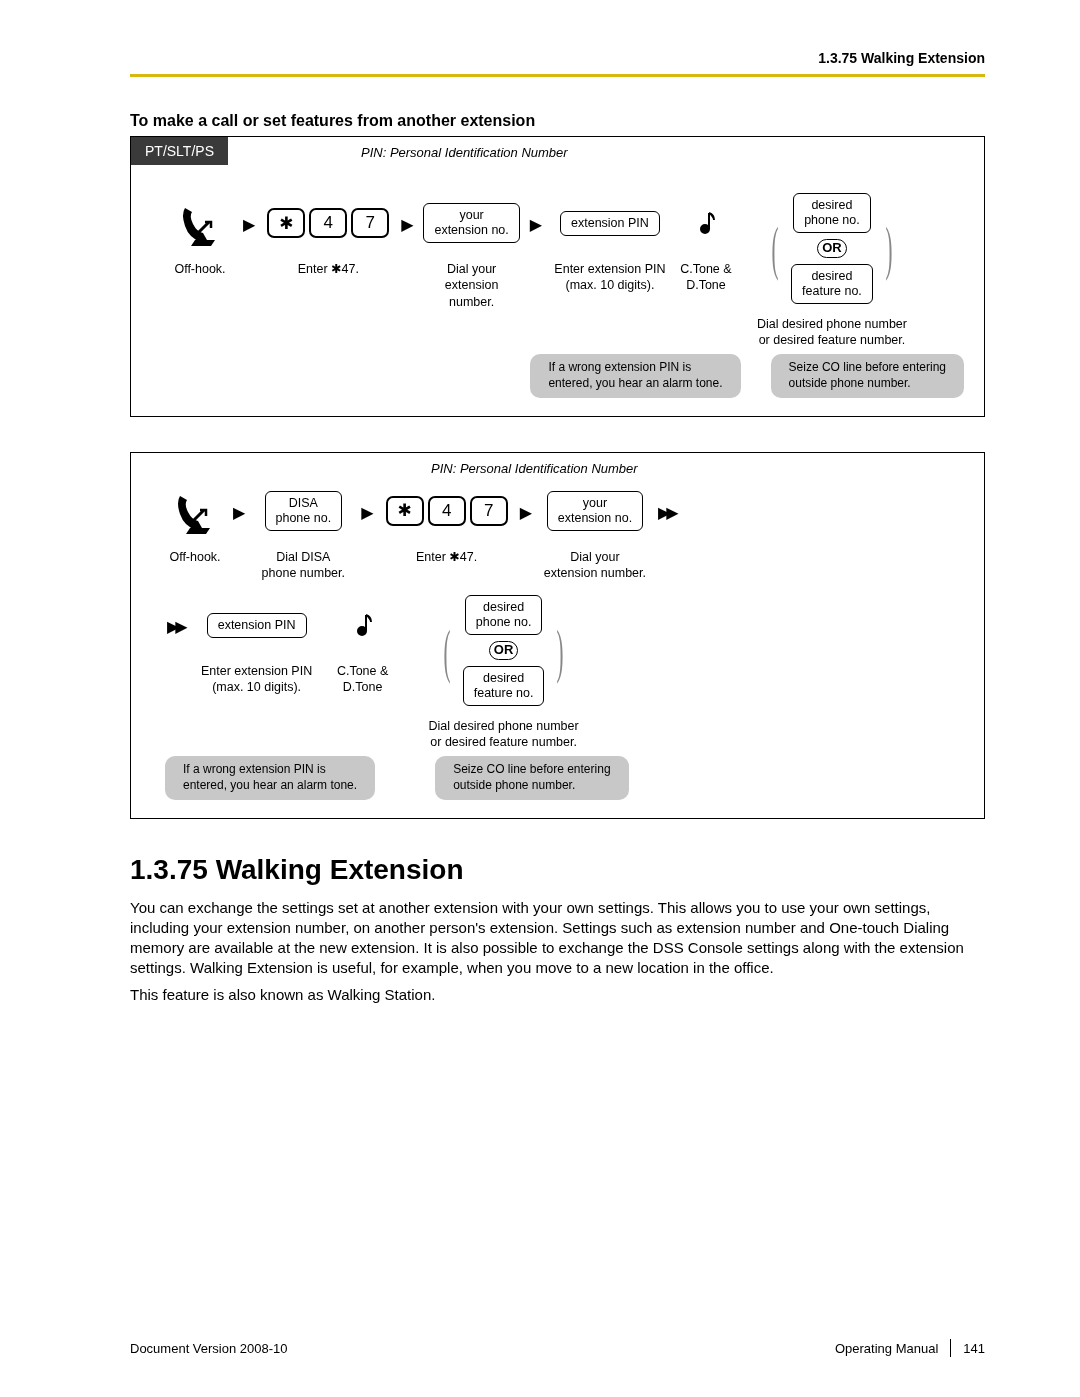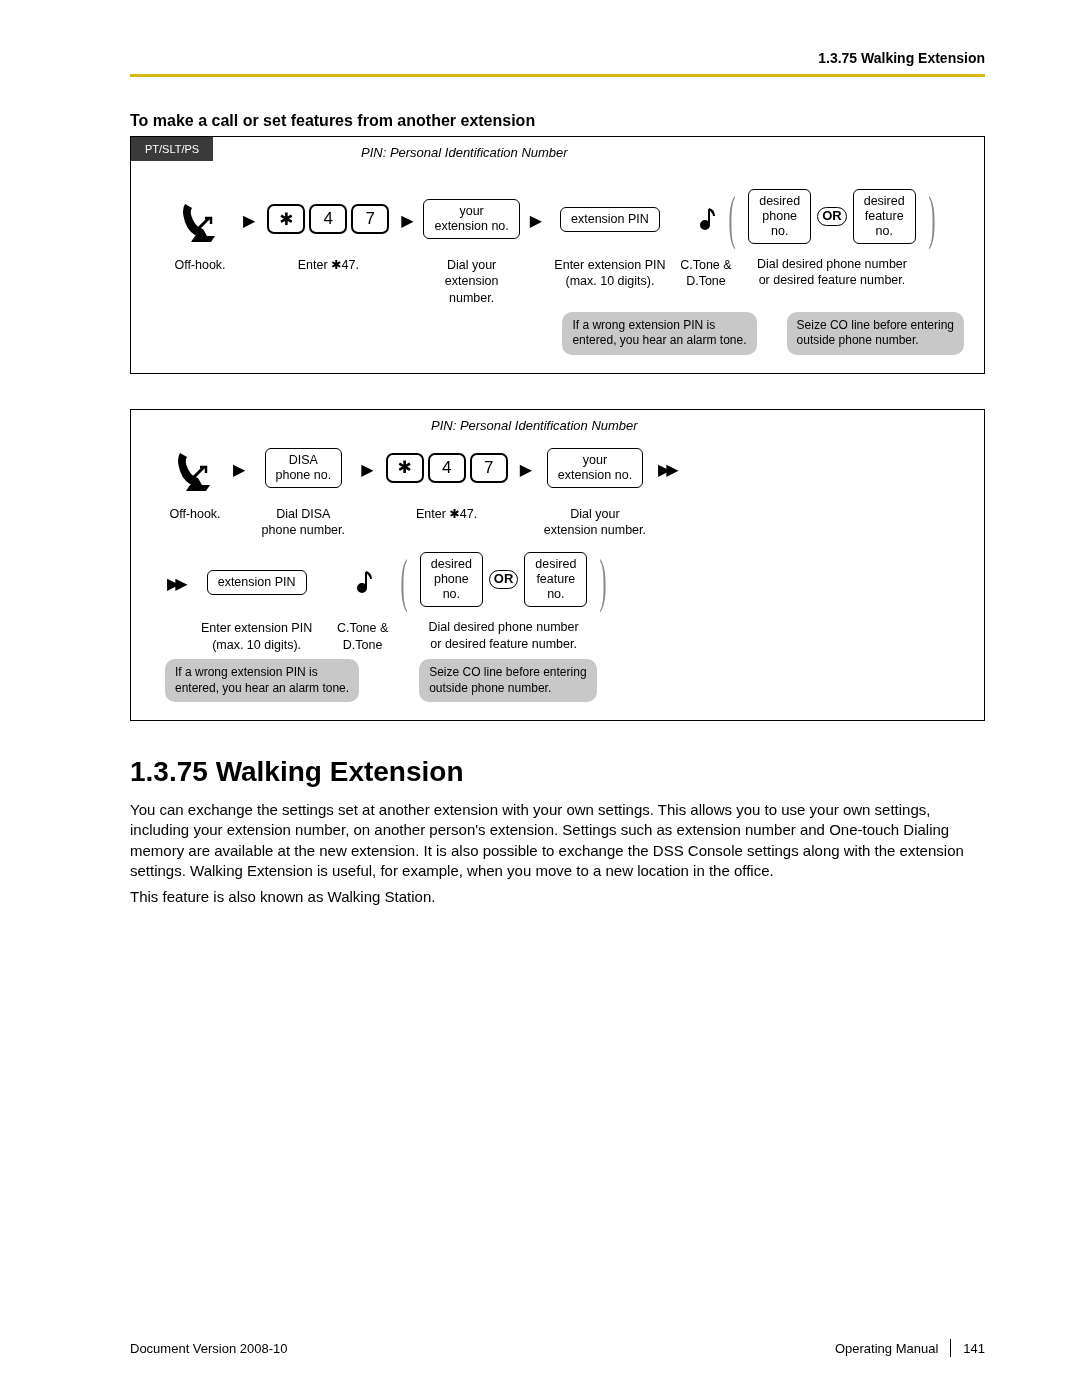--- a/index.html
+++ b/index.html
@@ -2,37 +2,37 @@
 <html><head>
 <meta charset="utf-8">
 <style>
   * { box-sizing: border-box; margin: 0; padding: 0; }
   body { font-family: Arial, Helvetica, sans-serif; background: #fff; width: 1080px; margin: 0 auto; color: #000; }
   .page { padding: 50px 95px 30px 130px; position: relative; min-height: 1397px; }
   .header-right { text-align: right; font-weight: bold; font-size: 14px; margin-bottom: 8px; }
   .hr-yellow { height: 3px; background: #d7b80e; margin-bottom: 35px; }
   .subheading { font-weight: bold; font-size: 16px; margin: 10px 0 6px 0; }
   .diagram { border: 1px solid #000; margin-bottom: 35px; position: relative; padding-bottom: 18px; }
-  .badge { background: #3a3a3a; color: #fff; font-size: 11px; padding: 6px 14px; display: inline-block; }
+  .badge { background: #3a3a3a; color: #fff; font-size: 14px; padding: 6px 14px; display: inline-block; }
   .pin-note { font-style: italic; font-size: 13px; position: absolute; top: 8px; }
   .flow { display: flex; align-items: flex-start; padding: 28px 20px 0 34px; gap: 6px; flex-wrap: wrap; }
   .step { display: flex; flex-direction: column; align-items: center; font-size: 12.5px; text-align: center; }
   .step .top { height: 60px; display: flex; align-items: center; justify-content: center; }
   .step .caption { margin-top: 8px; line-height: 1.3; }
   .arrow { font-size: 16px; color: #000; margin: 22px 2px 0 2px; }
   .dbl-arrow { font-size: 16px; margin: 22px 2px 0 2px; letter-spacing: -4px; }
   .key-row { display: flex; gap: 4px; }
   .key { border: 2px solid #000; border-radius: 7px; width: 38px; height: 30px; display: flex; align-items: center; justify-content: center; font-size: 17px; font-weight: 500; background: #fff; }
   .pill { border: 1.5px solid #000; border-radius: 6px; padding: 4px 10px; font-size: 12.5px; line-height: 1.2; text-align: center; background: #fff; }
   .note-svg { width: 22px; height: 28px; }
   .or-badge { display:inline-block; border:1.5px solid #000; border-radius:10px; font-size:13px; padding:0 4px; font-weight:bold; line-height:1.3; }
   .choice-group { display: flex; align-items: center; gap: 6px; }
-  .choice-col { display:flex; align-items:center; gap:6px; }
+  .choice-col { display:flex; flex-direction:column; align-items:center; gap:6px; }
   .paren { font-size: 60px; font-family: 'Times New Roman', serif; color: #888; line-height: 0.7; transform: scaleX(0.35); }
-  .bubble { background: #c8c8c8; border-radius: 10px; padding: 6px 10px; font-size: 12px; line-height: 1.3; display: inline-block; }
+  .bubble { background: #c8c8c8; border-radius: 10px; padding: 6px 18px; font-size: 12px; line-height: 1.3; display: inline-block; }
   .section-title { font-size: 28px; font-weight: bold; margin: 28px 0 12px 0; }
   .body-text { font-size: 15px; line-height: 1.35; margin-bottom: 6px; }
   .footer { position: absolute; bottom: 40px; left: 130px; right: 95px; display:flex; justify-content:space-between; font-size: 13px; align-items:center; }
   .footer .right { display:flex; align-items:center; gap:12px; }
   .footer .divider { width:1px; height:18px; background:#000; }
   .phone-svg { width: 50px; height: 50px; }
   .row2 { display:flex; align-items:flex-start; padding: 14px 20px 0 34px; gap: 6px; flex-wrap:wrap; }
   .below-notes { display:flex; gap:20px; padding: 6px 0 0 34px; flex-wrap:wrap; }
 </style>
 </head>

